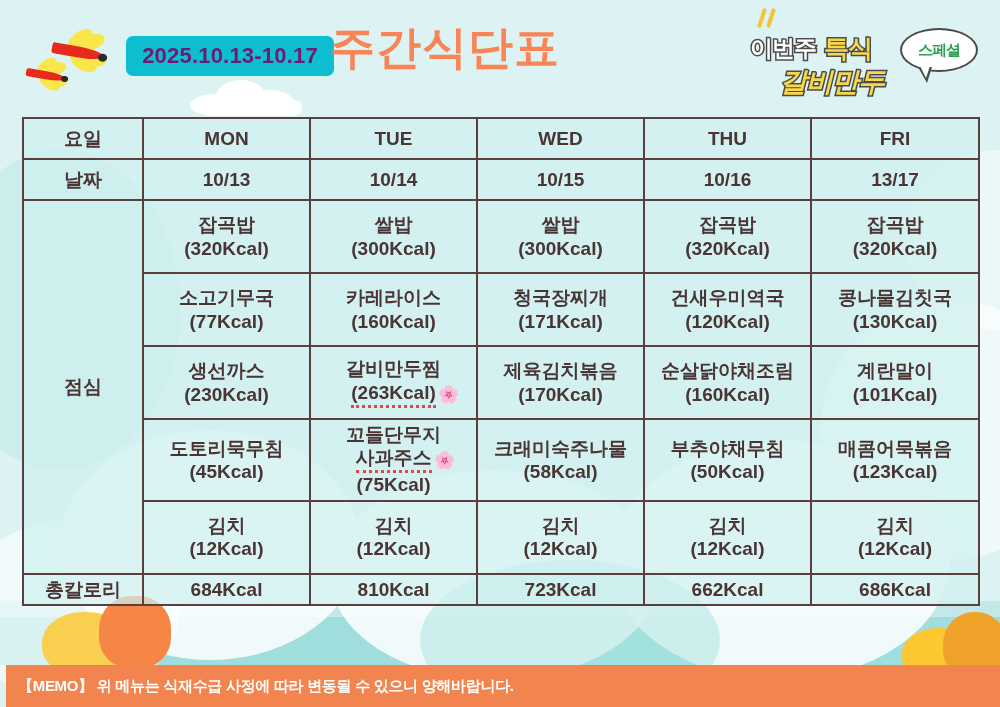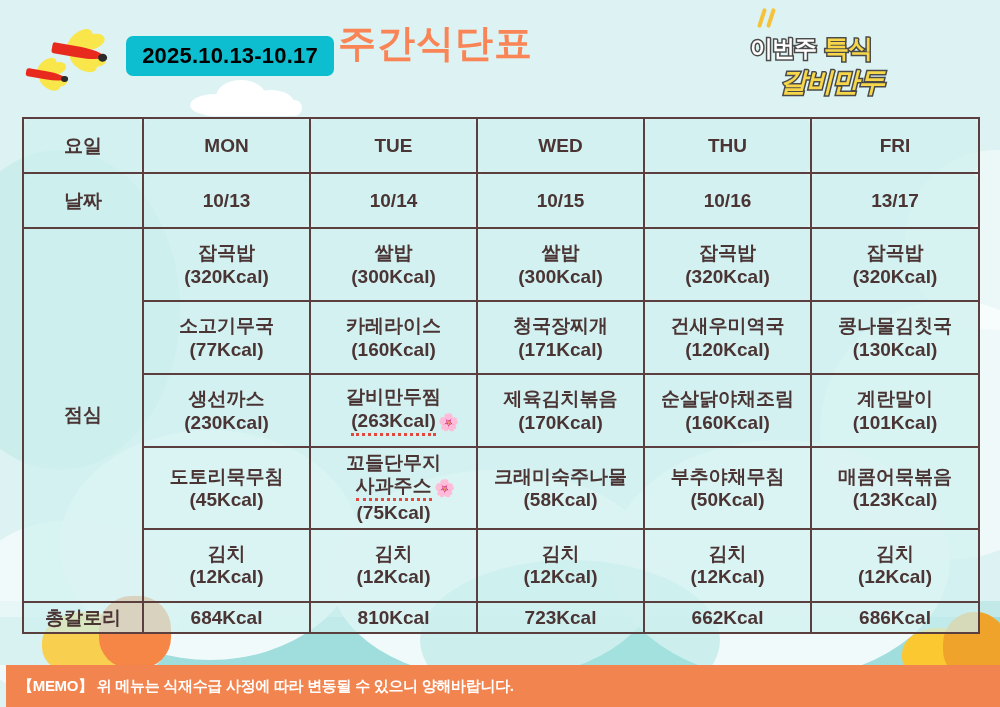--- a/index.html
+++ b/index.html
@@ -75,30 +75,30 @@
   
   .header {
     position: absolute; left: 0; top: 0;
     width: 1000px; height: 112px;
   }
   .date-badge {
     position: absolute; left: 126px; top: 36px;
     width: 208px; height: 40px;
     background: #0dbed0;
     border-radius: 7px;
-    color: #000000;
+    color: #701a75;
     font-size: 22px;
     font-weight: 700;
     letter-spacing: .2px;
     display: flex; align-items: center; justify-content: center;
   }
   .main-title {
-    position: absolute; left: 338px; top: 18px;
+    position: absolute; left: 330px; top: 18px;
     color: #f98557;
-    font-size: 38px;
+    font-size: 45px;
     font-weight: 900;
     letter-spacing: 1px;
     white-space: nowrap;
   }
 
   
   .special {
     position: absolute; right: 18px; top: 6px;
     width: 250px; height: 100px;
   }
@@ -191,24 +191,23 @@
     background: rgba(205,240,239,0.72);
     line-height: 1.22;
     padding: 3px 2px;
   }
   td.label-cell {
     width: 120px;
     font-size: 19px;
     font-weight: 700;
   }
   td.head-cell, td.date-cell {
-    height: 55px;
+    height: 41px;
     font-size: 21px;
     font-weight: 700;
-    border-radius: 10px;
   }
   td.meal-cell { height: 73px; }
   td.rowspan-label {
     font-size: 19px;
     font-weight: 700;
   }
   td.total-cell {
     height: 24px;
     font-size: 21px;
     font-weight: 700;
@@ -314,20 +313,23 @@
     <div class="main-title">주간식단표</div>
   </div>
 
   <div class="special">
     <div class="sp-lines">
       <span></span><span></span>
     </div>
     <div class="sp-row1">
       <span class="sp-ibeonju">이번주</span>
       <span class="sp-teuksik">특식</span>
+    </div>
+    <div class="sp-bubble">
+      <span class="sp-special">스페셜</span>
     </div>
     <div class="sp-row2">갈비만두</div>
   </div>
 
   <div class="table-wrap">
     <table class="menu">
       <colgroup>
         <col style="width:120px">
         <col style="width:167px">
           <col style="width:167px">

